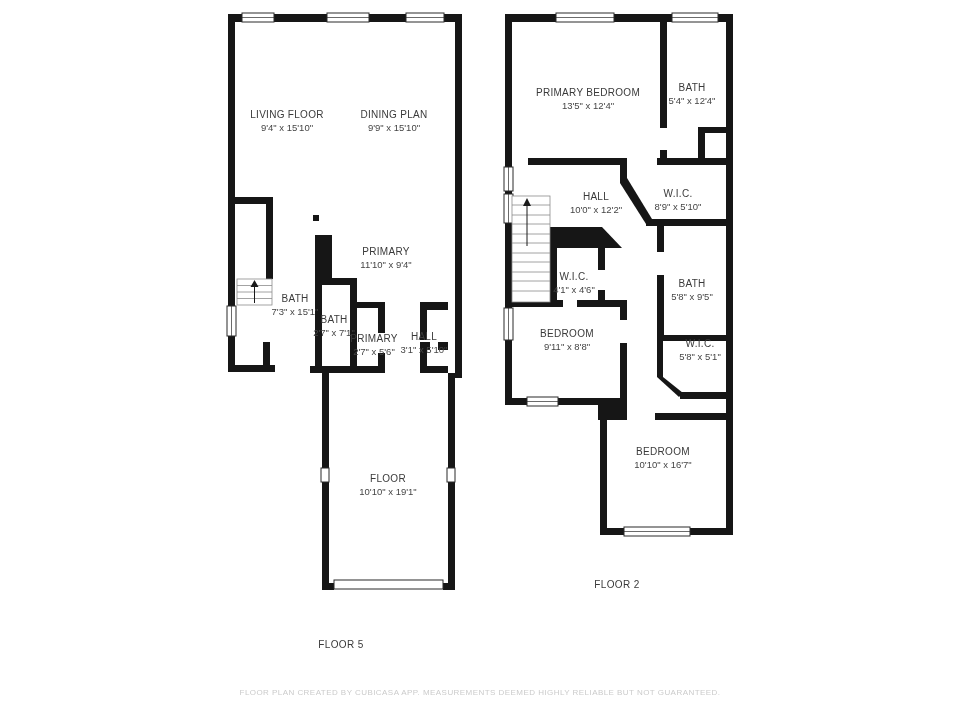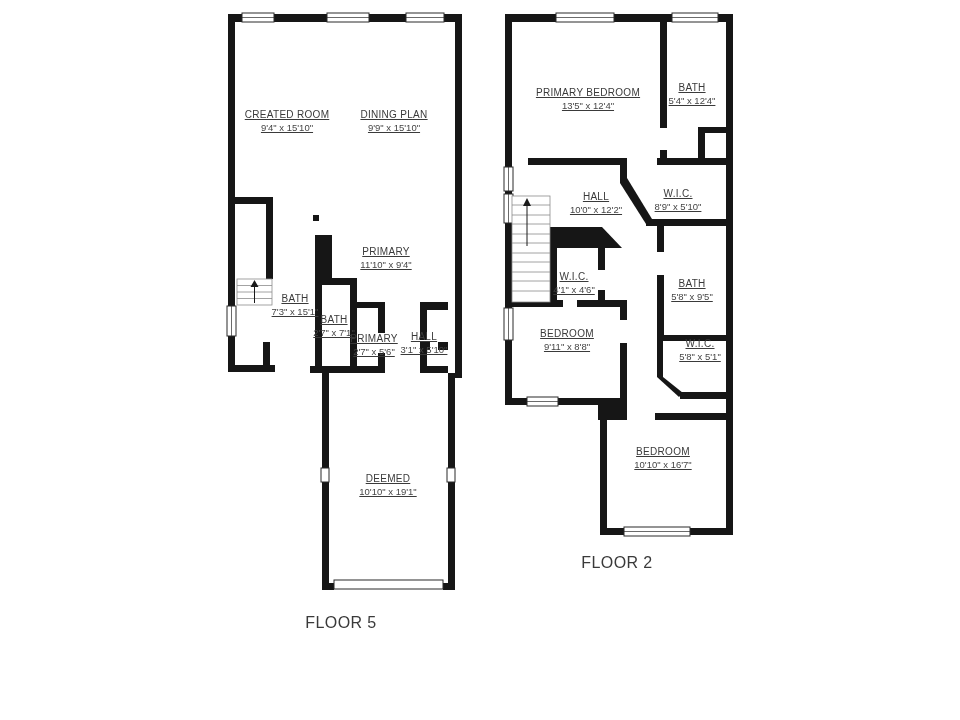--- a/index.html
+++ b/index.html
@@ -1,24 +1,24 @@
 <!DOCTYPE html>
 <html><head>
 <meta charset="utf-8">
 <style>
   html,body{margin:0;padding:0;background:#ffffff;}
   .canvas{position:relative;width:960px;height:720px;background:#ffffff;overflow:hidden;
           font-family:"Liberation Sans", sans-serif;}
   .plan-svg{position:absolute;left:0;top:0;}
   .lbl{position:absolute;transform:translate(-50%,-50%);text-align:center;white-space:nowrap;
-       color:#3a3a3a;pointer-events:none;text-decoration:underline;}
+       color:#3a3a3a;pointer-events:none;}
   .lbl .nm{font-size:10px;line-height:13px;letter-spacing:.3px;}
   .lbl .dm{font-size:9.5px;line-height:13px;color:#454545;}
-  .caption{position:absolute;transform:translate(-50%,-50%);font-size:16px;letter-spacing:.4px;
-           color:#3a3a3a;white-space:nowrap;}
+  .caption{position:absolute;transform:translate(-50%,-50%);font-size:10px;letter-spacing:.4px;
+           color:#3a3a3a;white-space:nowrap;margin-top:21px;}
   .disclaimer{position:absolute;left:480px;top:692px;transform:translate(-50%,-50%);
               font-size:8px;letter-spacing:.45px;color:#cbcbcb;white-space:nowrap;}
 </style>
 </head>
 <body>
 
 <div class="canvas">
 
   <svg class="plan-svg" width="960" height="720" viewBox="0 0 960 720">
     <g fill="#161616" stroke="none">
@@ -144,21 +144,21 @@
         <line x1="512" y1="272" x2="550" y2="272"></line>
         <line x1="512" y1="281" x2="550" y2="281"></line>
         <line x1="512" y1="291" x2="550" y2="291"></line>
       </g>
       <line x1="527" y1="246" x2="527" y2="204" stroke="#1a1a1a" stroke-width="1"></line>
       <polygon points="527,198 523,206 531,206" fill="#1a1a1a"></polygon>
     </g>
   </svg>
 
   <div class="lbl" style="left:287px;top:121px">
-    <div class="nm">CREATED ROOM</div>
+    <div class="nm">LIVING FLOOR</div>
     <div class="dm">9'4" x 15'10"</div>
   </div>
   <div class="lbl" style="left:394px;top:121px">
     <div class="nm">DINING PLAN</div>
     <div class="dm">9'9" x 15'10"</div>
   </div>
   <div class="lbl" style="left:386px;top:258px">
     <div class="nm">PRIMARY</div>
     <div class="dm">11'10" x 9'4"</div>
   </div>
@@ -172,21 +172,21 @@
   </div>
   <div class="lbl" style="left:374px;top:345px">
     <div class="nm">PRIMARY</div>
     <div class="dm">2'7" x 5'6"</div>
   </div>
   <div class="lbl" style="left:424px;top:343px">
     <div class="nm">HALL</div>
     <div class="dm">3'1" x 5'10"</div>
   </div>
   <div class="lbl" style="left:388px;top:485px">
-    <div class="nm">DEEMED</div>
+    <div class="nm">FLOOR</div>
     <div class="dm">10'10" x 19'1"</div>
   </div>
 
   <div class="lbl" style="left:588px;top:99px">
     <div class="nm">PRIMARY BEDROOM</div>
     <div class="dm">13'5" x 12'4"</div>
   </div>
   <div class="lbl" style="left:692px;top:94px">
     <div class="nm">BATH</div>
     <div class="dm">5'4" x 12'4"</div>
@@ -216,14 +216,15 @@
     <div class="dm">5'8" x 5'1"</div>
   </div>
   <div class="lbl" style="left:663px;top:458px">
     <div class="nm">BEDROOM</div>
     <div class="dm">10'10" x 16'7"</div>
   </div>
 
   <div class="caption" style="left:341px;top:623px">FLOOR 5</div>
   <div class="caption" style="left:617px;top:563px">FLOOR 2</div>
 
+  <div class="disclaimer">FLOOR PLAN CREATED BY CUBICASA APP. MEASUREMENTS DEEMED HIGHLY RELIABLE BUT NOT GUARANTEED.</div>
 
 </div>
 
 </body></html>

